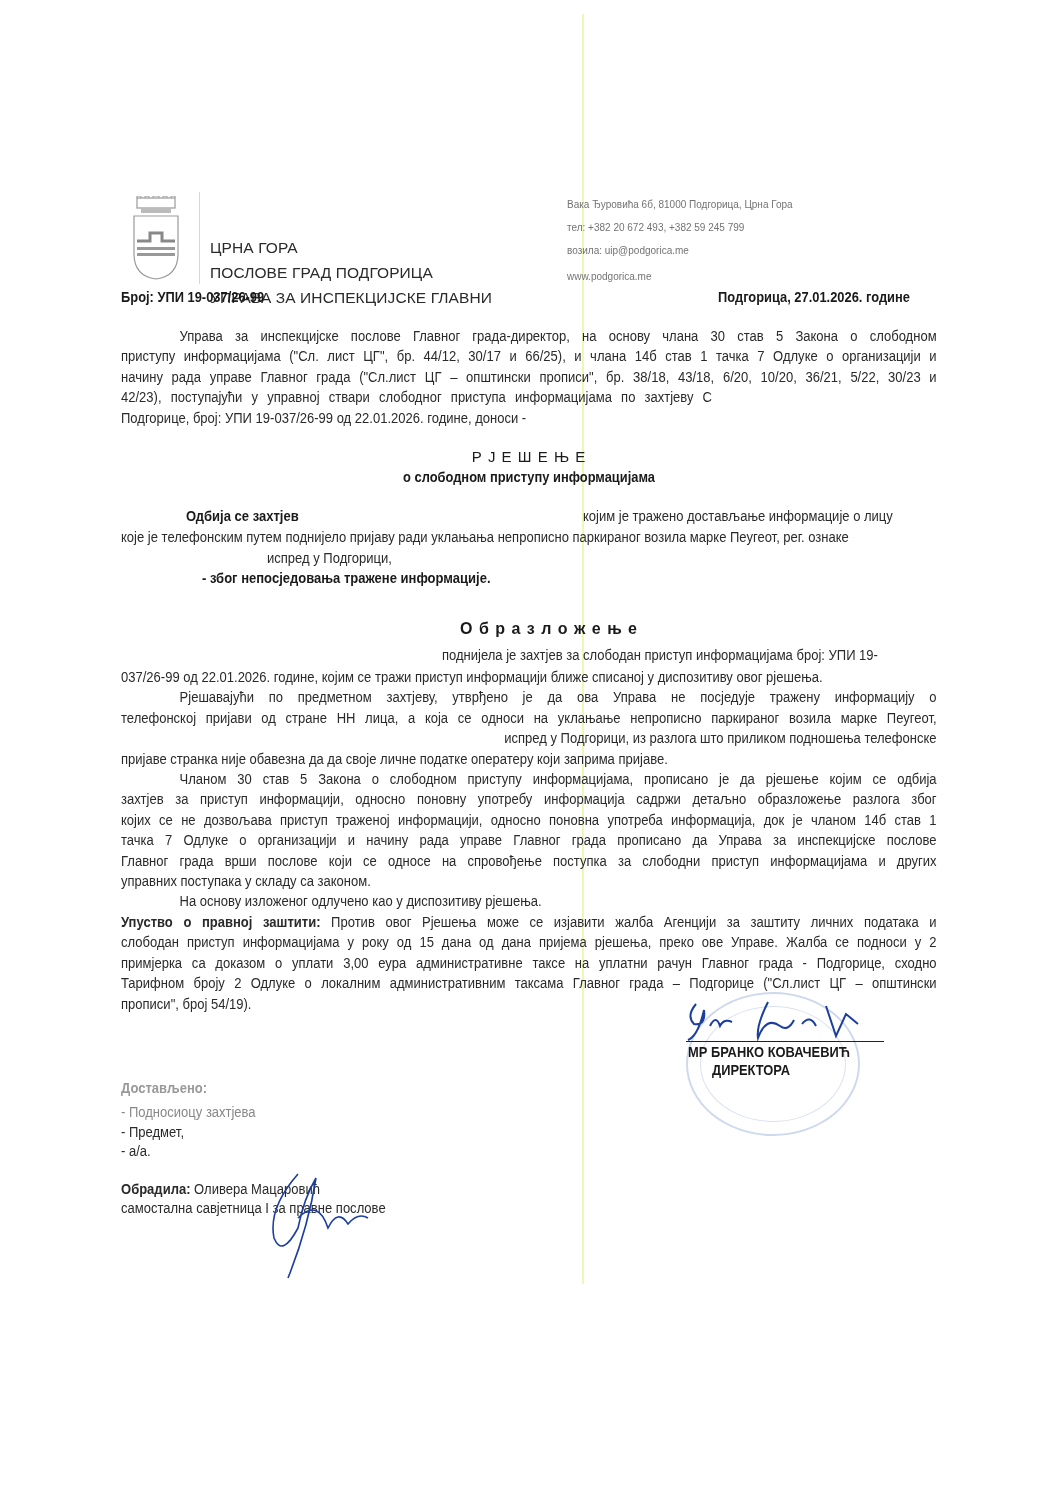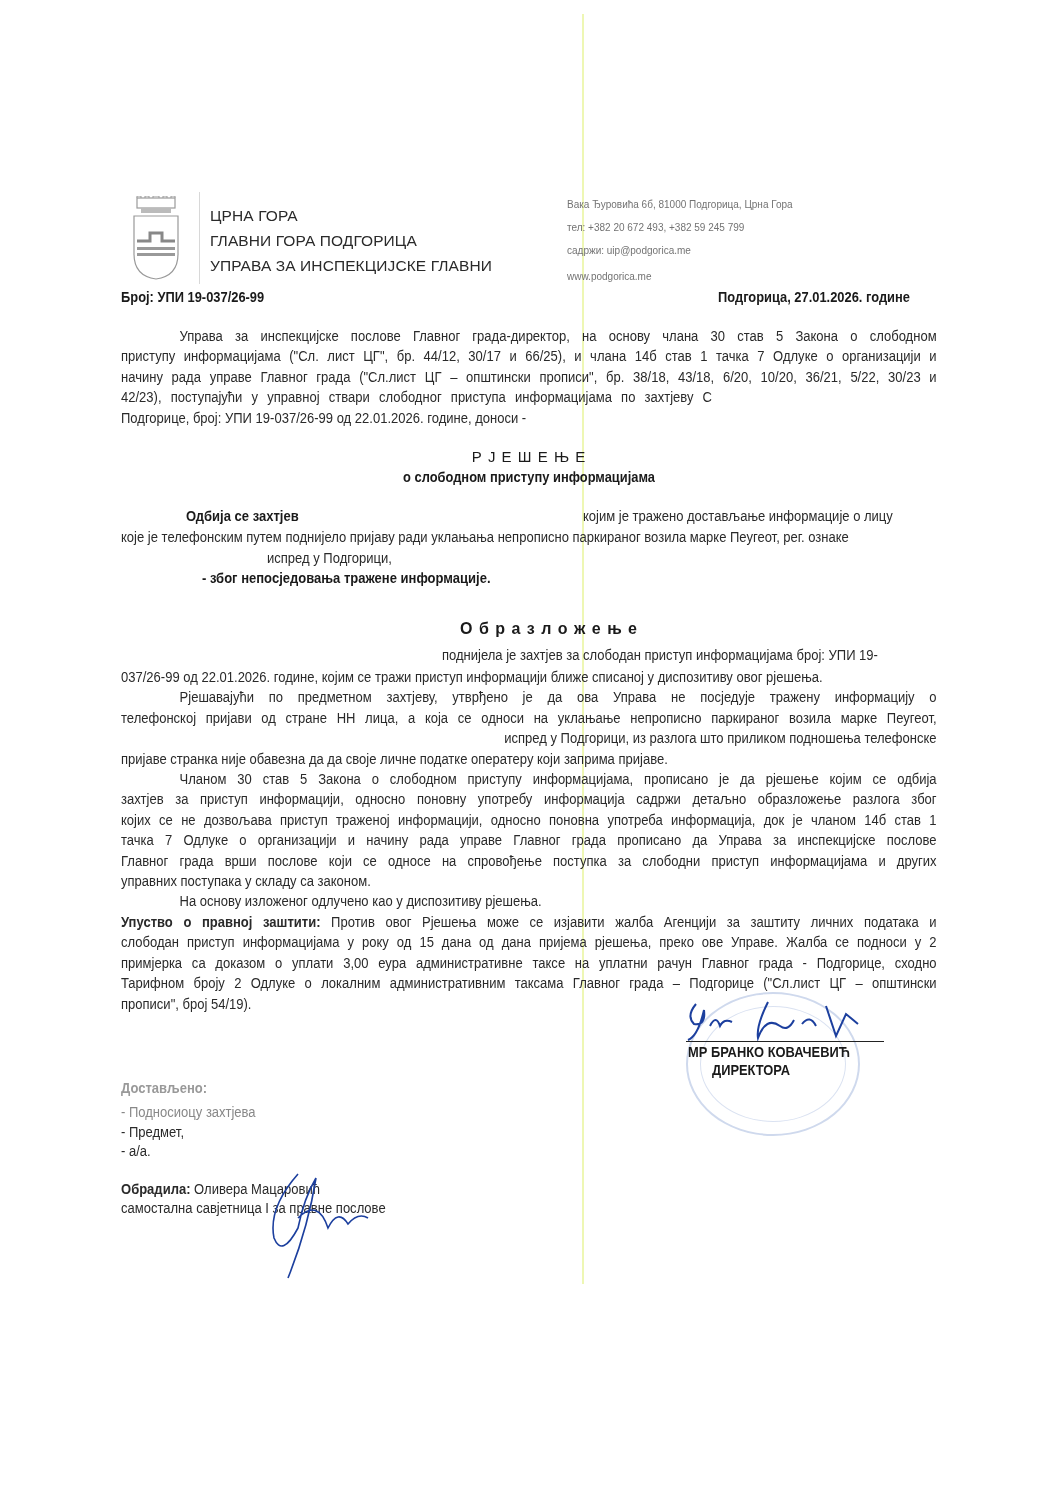--- a/index.html
+++ b/index.html
@@ -3,21 +3,21 @@
 <meta charset="utf-8">
 <style>
   html, body { margin: 0; padding: 0; background: #ffffff; }
   body { width: 1058px; height: 1497px; position: relative; overflow: hidden;
          font-family: "Liberation Sans", sans-serif; color: #1a1a1a; }
   .scan-line { position: absolute; left: 582px; top: 14px; width: 2px; height: 1270px;
                background: #eef7b4; }
   .abs { position: absolute; }
   .crest { position: absolute; left: 131px; top: 196px; width: 50px; height: 84px; }
   .vrule { position: absolute; left: 199px; top: 192px; width: 1px; height: 92px; background: #d8d8d8; }
-  .org { position: absolute; left: 210px; font-size: 15.5px; color: #2a2a2a; letter-spacing: 0.1px; }
+  .org { position: absolute; left: 210px; font-size: 15.5px; color: #2a2a2a; letter-spacing: 0.1px; margin-top: 32px; }
   .contact { position: absolute; left: 567px; font-size: 10px; color: #737373; }
   .ref { position: absolute; top: 289px; font-size: 14px; font-weight: bold; font-family: "Liberation Sans", sans-serif; transform: scaleX(0.92); transform-origin: left; }
   .para { position: absolute; left: 121px; width: 816px; font-size: 14px; line-height: 20.4px;
           text-align: justify; color: #2a2a2a; transform: scaleX(0.93); transform-origin: left; width: 877px; }
   .line { display: block; white-space: nowrap; }
   .j { text-align-last: justify; }
   .ind { text-indent: 63px; }
   .center { position: absolute; left: 121px; width: 816px; text-align: center; font-size: 14px; }
   .bold { font-weight: bold; }
   .sig-svg { position: absolute; }
@@ -39,26 +39,26 @@
   <path d="M6 2 v-2 h4 v2 M14 2 v-2 h4 v2 M22 2 v-2 h6 v2 M32 2 v-2 h4 v2 M40 2 v-2 h4 v2" stroke="#9a9a9a" fill="none"></path>
   <rect x="10" y="12" width="30" height="5" fill="#bbb"></rect>
   <path d="M3 20 H47 V58 Q47 80 25 83 Q3 80 3 58 Z" fill="none" stroke="#999" stroke-width="1.2"></path>
   <path d="M6 45 H19 V37 H31 V45 H44" fill="none" stroke="#888" stroke-width="3"></path>
   <rect x="6" y="51" width="38" height="3" fill="#999"></rect>
   <rect x="6" y="57" width="38" height="3" fill="#999"></rect>
 </svg>
 <div class="vrule"></div>
 
 <div class="org" style="top:207px">ЦРНА ГОРА</div>
-<div class="org" style="top:232px">ГЛАВНИ ГОРА ПОДГОРИЦА</div>
+<div class="org" style="top:232px">ПОСЛОВЕ ГРАД ПОДГОРИЦА</div>
 <div class="org" style="top:257px">УПРАВА ЗА ИНСПЕКЦИЈСКЕ ГЛАВНИ</div>
 
 <div class="contact" style="top:199px">Вака Ђуровића 6б, 81000 Подгорица, Црна Гора</div>
 <div class="contact" style="top:222px">тел: +382 20 672 493, +382 59 245 799</div>
-<div class="contact" style="top:245px">садржи: uip@podgorica.me</div>
+<div class="contact" style="top:245px">возила: uip@podgorica.me</div>
 <div class="contact" style="top:271px">www.podgorica.me</div>
 
 <div class="ref" style="left:121px">Број: УПИ 19-037/26-99</div>
 <div class="ref" style="left:718px">Подгорица, 27.01.2026. године</div>
 
 <div class="para" style="top:326px">
   <span class="line j ind">Управа за инспекцијске послове Главног града-директор, на основу члана 30 став 5 Закона о слободном</span>
   <span class="line j">приступу информацијама ("Сл. лист ЦГ", бр. 44/12, 30/17 и 66/25), и члана 14б став 1 тачка 7 Одлуке о организацији и</span>
   <span class="line j">начину рада управе Главног града ("Сл.лист ЦГ – општински прописи", бр. 38/18, 43/18, 6/20, 10/20, 36/21, 5/22, 30/23 и</span>
   <span class="line" style="word-spacing:6px">42/23), поступајући у управној ствари слободног приступа информацијама по захтјеву С</span>

